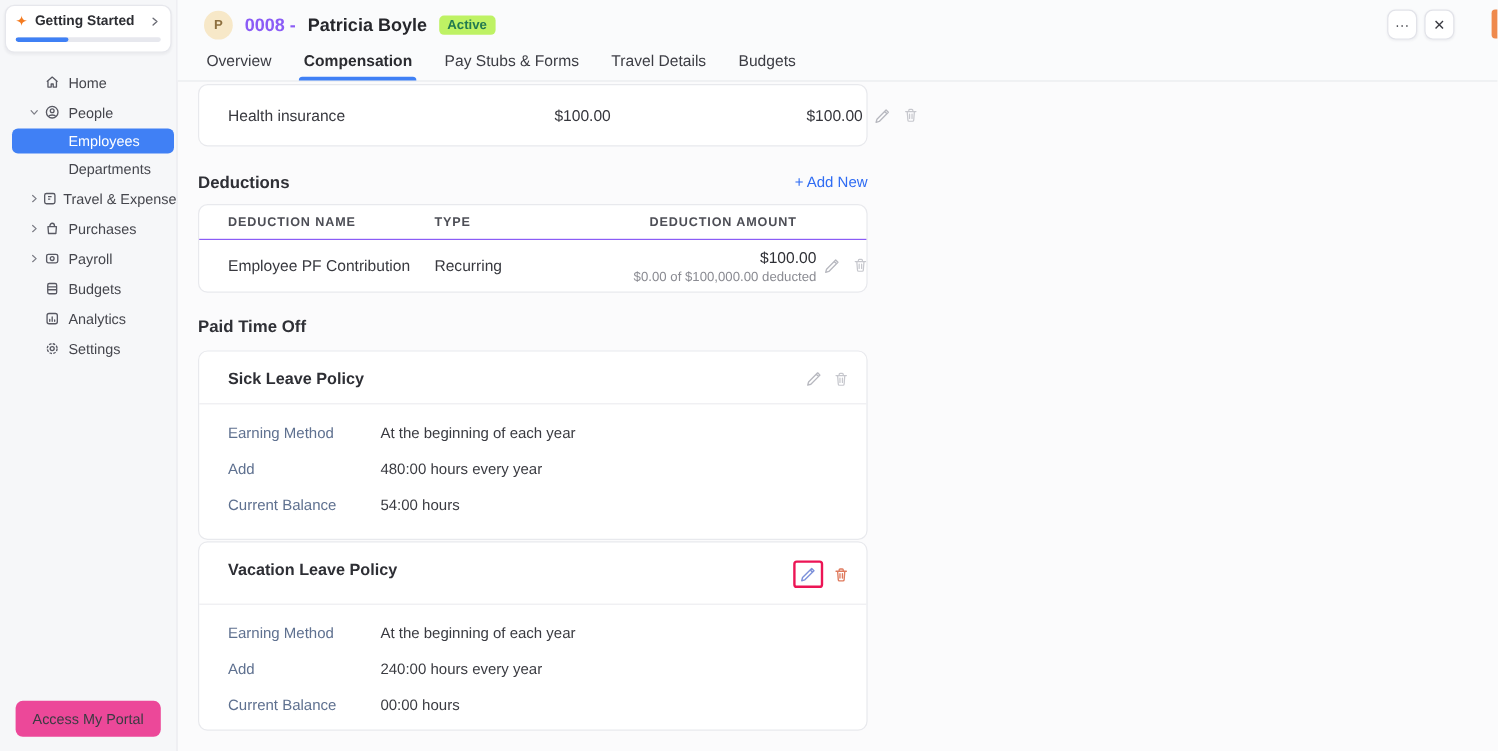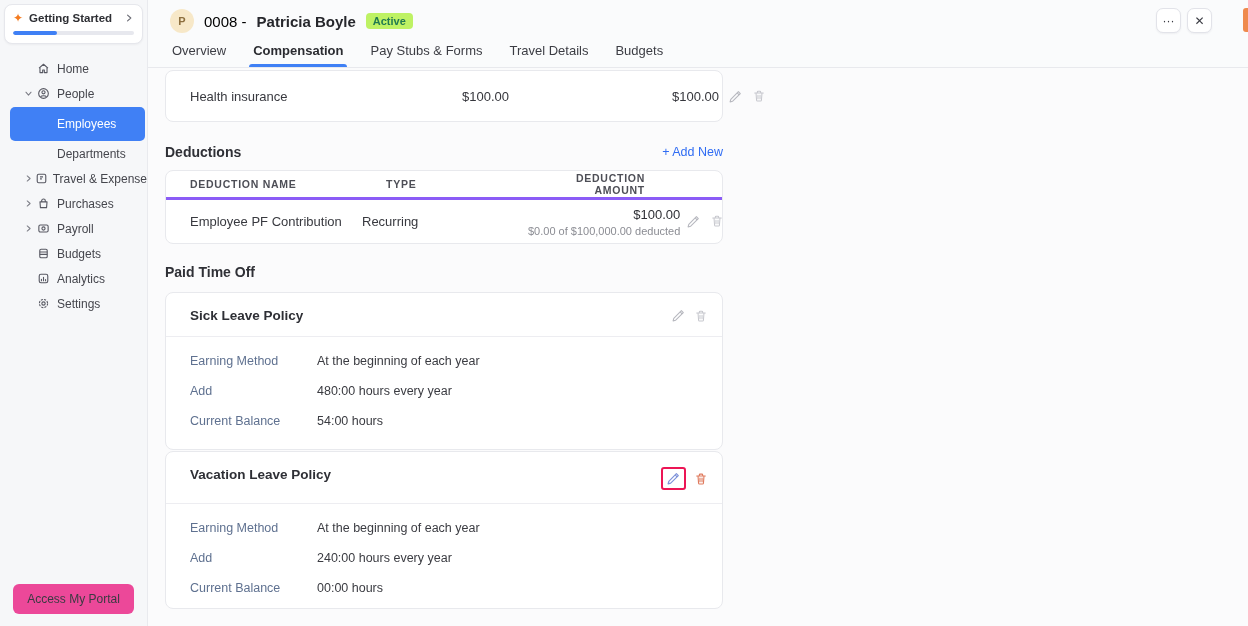--- a/index.html
+++ b/index.html
@@ -32,42 +32,42 @@
   .nav { margin-top:12px; flex:1; }
   .nav-row {
     height:25px; display:flex; align-items:center;
     padding-left:24px; color:#45464d; font-size:12px; cursor:pointer;
   }
   .nav-chev { width:13px; display:flex; align-items:center; color:#7c7d86; }
   .nav-ico { width:20px; display:flex; align-items:center; color:#585963; }
   .nav-label { white-space:nowrap; }
   .nav-sub { height:24px; display:flex; align-items:center; padding-left:57px; color:#45464d; font-size:12px; cursor:pointer; }
   .nav-sub.active {
-    margin:1px 2px 1px 10px; padding-left:47px; height:34px;
+    margin:1px 2px 1px 10px; padding-left:47px; height:21px;
     background:#4080f5; border-radius:5px; color:#fff;
   }
   .portal-wrap { padding:0 0 12px 0; display:flex; justify-content:center; }
   .portal-btn {
     background:#ec4899; color:#3a3b42; border:none; cursor:pointer;
     font-family:inherit; font-size:12px; padding:8px 14px; border-radius:6px;
   }
 
   
   .main { flex:1; display:flex; flex-direction:column; position:relative; }
   .hdr {
     background:#fafbfc; border-bottom:1px solid #e8e9ed;
     padding:9px 16px 0 22px; position:relative;
   }
   .hdr-row1 { display:flex; align-items:center; gap:10px; }
   .avatar {
     width:24px; height:24px; border-radius:50%; background:#f7e8c8;
     color:#8d6f3e; font-size:11px; font-weight:700;
     display:flex; align-items:center; justify-content:center;
   }
-  .emp-id { font-size:15px; font-weight:400; color:#000000; }
+  .emp-id { font-size:15px; font-weight:700; color:#8b5cf6; }
   .emp-name { font-size:15px; font-weight:700; color:#26272c; }
   .badge {
     background:#bef264; color:#217a50; font-size:11px; font-weight:600;
     padding:2px 7px; border-radius:4px;
   }
   .tabs { display:flex; gap:27px; margin-top:10px; padding-left:2px; }
   .tab { padding-bottom:9px; color:#3c3d44; font-size:13px; cursor:pointer; position:relative; }
   .tab.active { font-weight:700; color:#2b2c31; }
   .tab.active::after {
     content:""; position:absolute; left:-4px; right:-4px; bottom:0;
@@ -102,21 +102,21 @@
     width:558px; display:flex; align-items:center; justify-content:space-between;
     margin:22px 0 10px 0;
   }
   .sec-title { font-size:14px; font-weight:700; color:#2f3036; }
   .link-blue { color:#2f6cf3; font-size:12.5px; cursor:pointer; text-decoration:none; }
 
   .ded-grid {
     display:grid; grid-template-columns:172px 166px 1fr 44px;
     padding:0 14px 0 24px; align-items:center;
   }
-  .ded-head-row { height:29px; border-bottom:3px solid #8b5cf6;gap:24px; }
+  .ded-head-row { height:29px; border-bottom:1px solid #8b5cf6; }
   .col-h {
     font-size:10.5px; font-weight:700; letter-spacing:.07em; color:#4d4e56;
   }
   .col-h.right { text-align:right; }
   .ded-data-row { height:43px; }
   .ded-amt { text-align:right; }
   .ded-amt .amt { color:#2f3036; }
   .ded-note { font-size:11px; color:#8b8c93; margin-top:3px; white-space:nowrap; }
   .row-icons { display:flex; gap:9px; justify-content:flex-end; }
 

